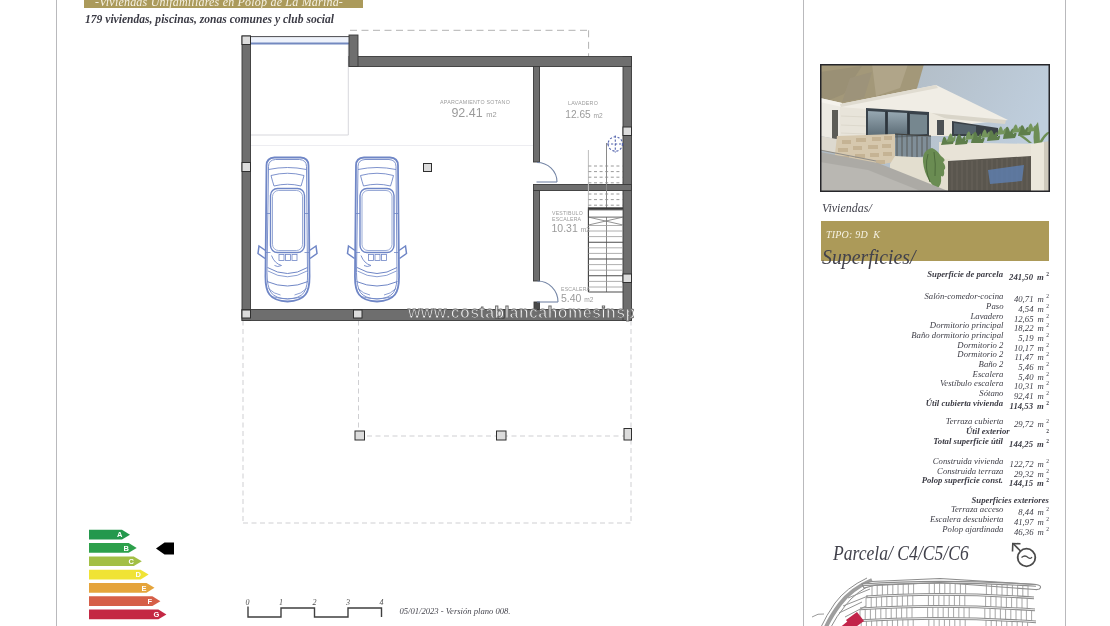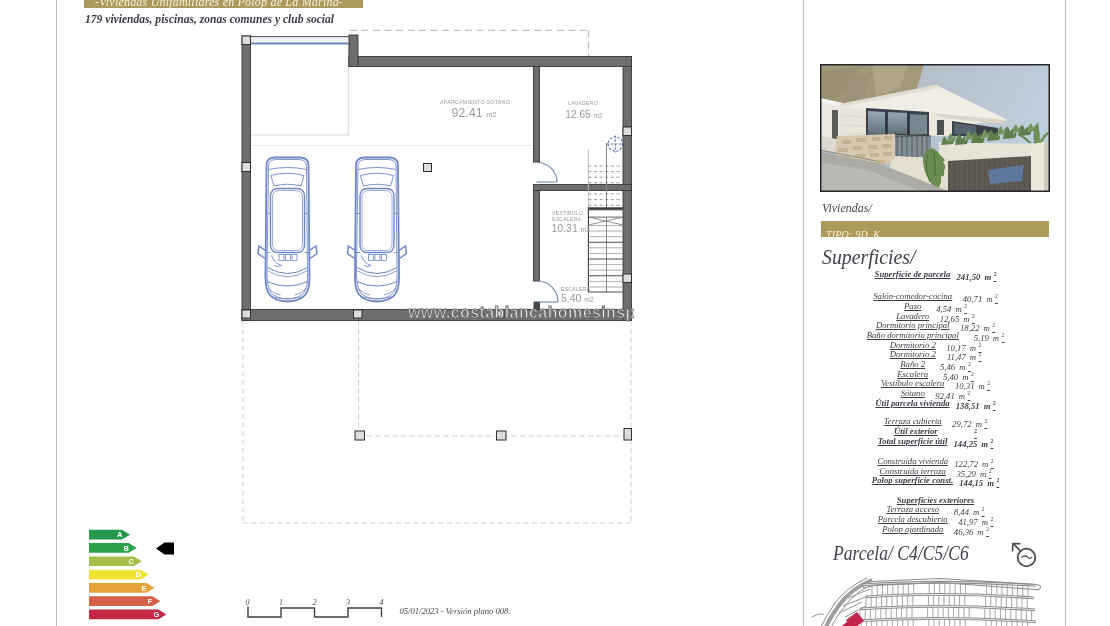--- a/index.html
+++ b/index.html
@@ -6,24 +6,24 @@
   body{width:1110px;height:626px;position:relative;background:#ffffff;overflow:hidden;
        font-family:"Liberation Serif", serif;}
   .abs{position:absolute;}
   .vrule{position:absolute;top:0;height:626px;width:1.5px;background:#b9b9bc;}
   
   #goldbar{position:absolute;left:84px;top:-13px;width:279px;height:21px;background:#ab9a5b;}
   #goldbar span{position:absolute;left:11px;top:8px;color:#f6f2e4;font-style:italic;font-size:12px;letter-spacing:0.2px;white-space:nowrap;}
   #subtitle{position:absolute;left:85px;top:11px;color:#3b3b45;font-style:italic;font-weight:bold;font-size:13px;white-space:nowrap;transform:scaleX(0.89);transform-origin:left top;}
   
   .hdr{position:absolute;color:#42424c;font-style:italic;white-space:nowrap;}
-  #tipobar{position:absolute;left:821px;top:221px;width:228px;height:16px;background:#ac9a59;}
+  #tipobar{position:absolute;left:821px;top:221px;width:228px;height:40px;background:#ac9a59;}
   #tipobar span{position:absolute;left:5px;top:8px;color:#f5f1e3;font-style:italic;font-size:10px;letter-spacing:0.2px;}
   #table{position:absolute;left:822px;top:270px;width:227px;color:#3d3d46;font-style:italic;font-size:8.7px;}
-  .row{display:flex;justify-content:center;height:9.7px;line-height:9.7px;white-space:nowrap;text-decoration:underline;}
+  .row{display:flex;justify-content:flex-end;height:9.7px;line-height:9.7px;white-space:nowrap;}
   .row .val{text-align:right;}
   .row .num{display:inline-block;min-width:30px;text-align:right;}
   .row .mm{display:inline-block;margin-left:4px;}
   .row sup{font-size:5.5px;margin-left:2.5px;vertical-align:4px;font-style:normal;}
   .b{font-weight:bold;}
   .gap{height:8.6px;}
   
   #wmclip{position:absolute;left:400px;top:303.5px;width:234px;height:19px;overflow:hidden;}
   #wm{position:absolute;left:8px;top:0px;font-family:"Liberation Sans",sans-serif;font-weight:bold;
       font-size:16px;letter-spacing:0.4px;color:rgba(252,252,252,0.92);
@@ -547,22 +547,22 @@
     </div>
     <div class="row">
       <span>Vestíbulo escalera</span>
       <span class="val"><span class="num">10,31</span><span class="mm">m</span><sup>2</sup></span>
     </div>
     <div class="row">
       <span>Sótano</span>
       <span class="val"><span class="num">92,41</span><span class="mm">m</span><sup>2</sup></span>
     </div>
     <div class="row b">
-      <span>Útil parcela vivienda</span>
-      <span class="val"><span class="num">138,51</span><span class="mm">m</span><sup>2</sup></span>
+      <span>Útil cubierta vivienda</span>
+      <span class="val"><span class="num">114,53</span><span class="mm">m</span><sup>2</sup></span>
     </div>
     <div class="gap" style="height:9px"></div>
     <div class="row">
       <span>Terraza cubierta</span>
       <span class="val"><span class="num">29,72</span><span class="mm">m</span><sup>2</sup></span>
     </div>
     <div class="row b">
       <span>Útil exterior</span>
       <span class="val"><span class="num"></span><span class="mm"></span><sup>2</sup></span>
     </div>
@@ -570,37 +570,37 @@
       <span>Total superficie útil</span>
       <span class="val"><span class="num">144,25</span><span class="mm">m</span><sup>2</sup></span>
     </div>
     <div class="gap" style="height:10.6px"></div>
     <div class="row">
       <span>Construida vivienda</span>
       <span class="val"><span class="num">122,72</span><span class="mm">m</span><sup>2</sup></span>
     </div>
     <div class="row">
       <span>Construida terraza</span>
-      <span class="val"><span class="num">35,29</span><span class="mm">m</span><sup>2</sup></span>
+      <span class="val"><span class="num">29,32</span><span class="mm">m</span><sup>2</sup></span>
     </div>
     <div class="row b">
       <span>Polop superficie const.</span>
       <span class="val"><span class="num">144,15</span><span class="mm">m</span><sup>2</sup></span>
     </div>
     <div class="gap" style="height:9.6px"></div>
     <div class="row b">
       <span>Superficies exteriores</span>
       <span class="val"></span>
     </div>
     <div class="row">
       <span>Terraza acceso</span>
       <span class="val"><span class="num">8,44</span><span class="mm">m</span><sup>2</sup></span>
     </div>
     <div class="row">
-      <span>Parcela descubierta</span>
+      <span>Escalera descubierta</span>
       <span class="val"><span class="num">41,97</span><span class="mm">m</span><sup>2</sup></span>
     </div>
     <div class="row">
       <span>Polop ajardinada</span>
       <span class="val"><span class="num">46,36</span><span class="mm">m</span><sup>2</sup></span>
     </div>
   </div>
 
   <div class="hdr" style="left:833px;top:540px;font-size:22px;transform:scaleX(0.80);transform-origin:left top;">Parcela/ C4/C5/C6</div>
 

